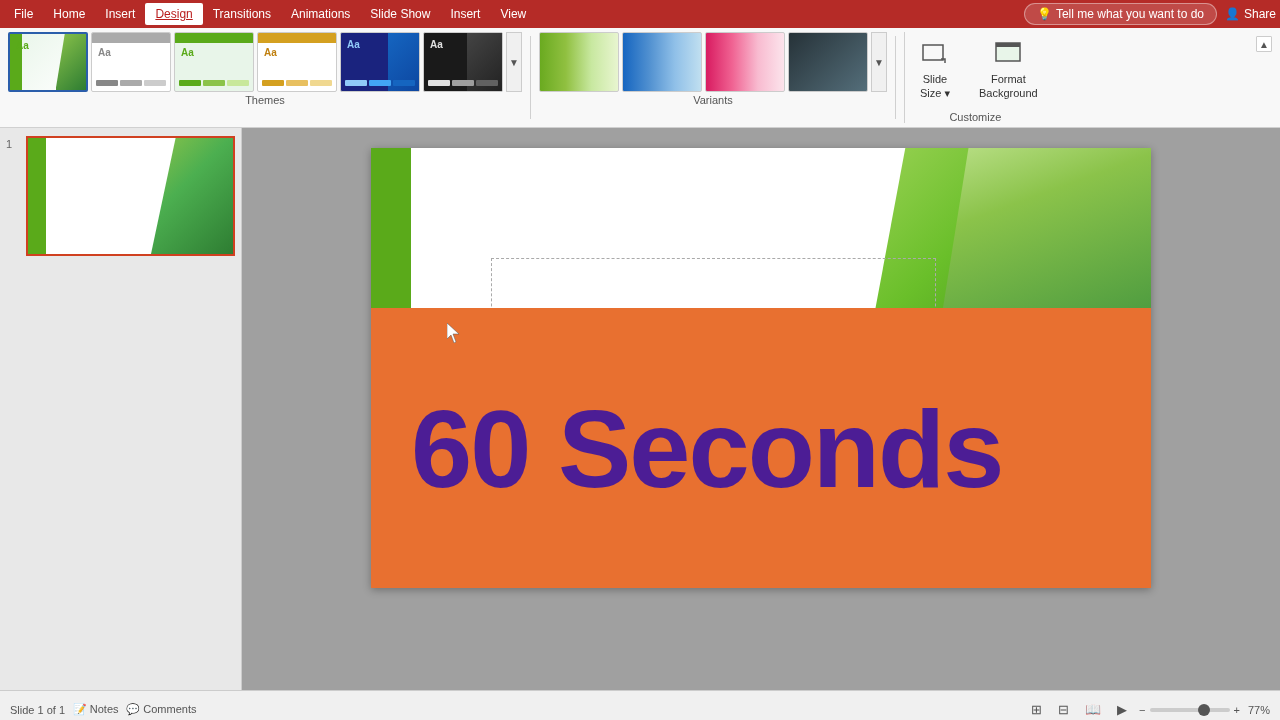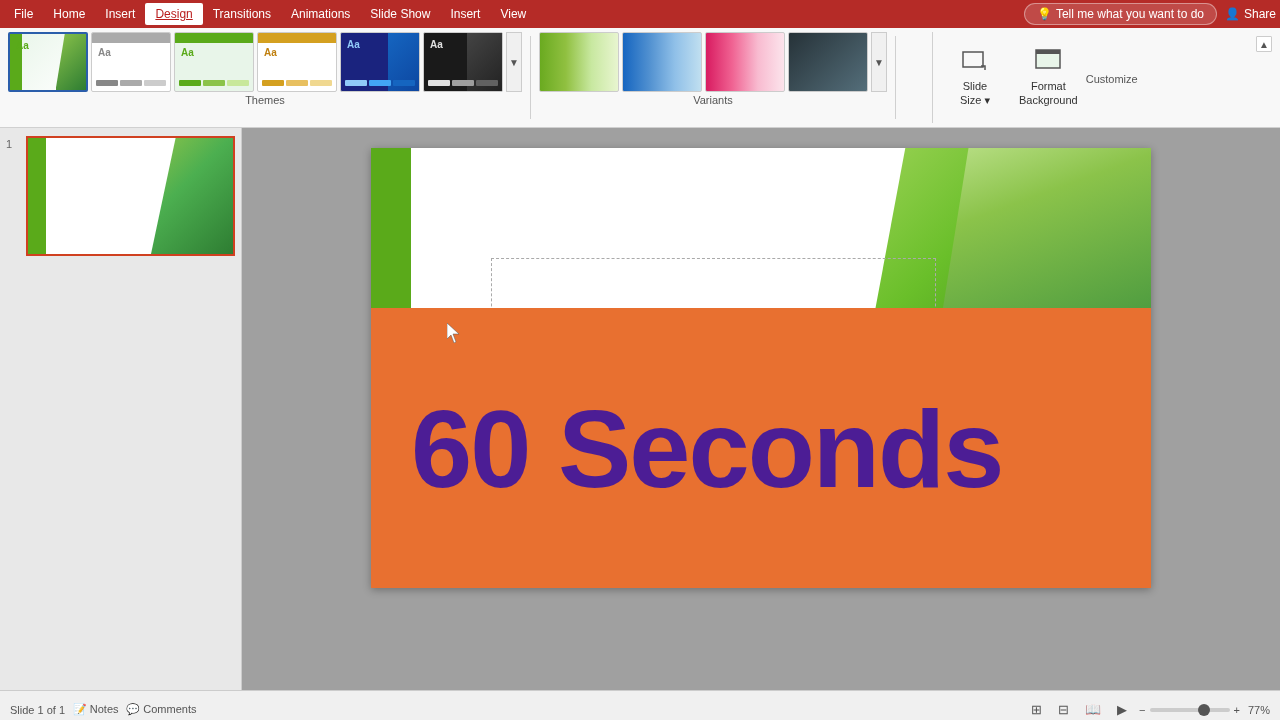--- a/index.html
+++ b/index.html
@@ -103,26 +103,25 @@
       border: 1px solid #ccc;
       border-radius: 2px;
       cursor: pointer;
       overflow: hidden;
       background: white;
     }
 
     
     .customize-section {
       display: flex;
-      flex-direction: row;
+      flex-direction: column;
       align-items: center;
       border-left: 1px solid #d0d0d0;
-      padding-left: 12px;
+      padding-left: 0;
       padding-right: 4px;
-      margin-left: 28px;
     }
     .customize-btns {
       display: flex;
       align-items: center;
       gap: 6px;
       flex: 1;
     }
     .customize-btn {
       display: flex;
       flex-direction: column;

